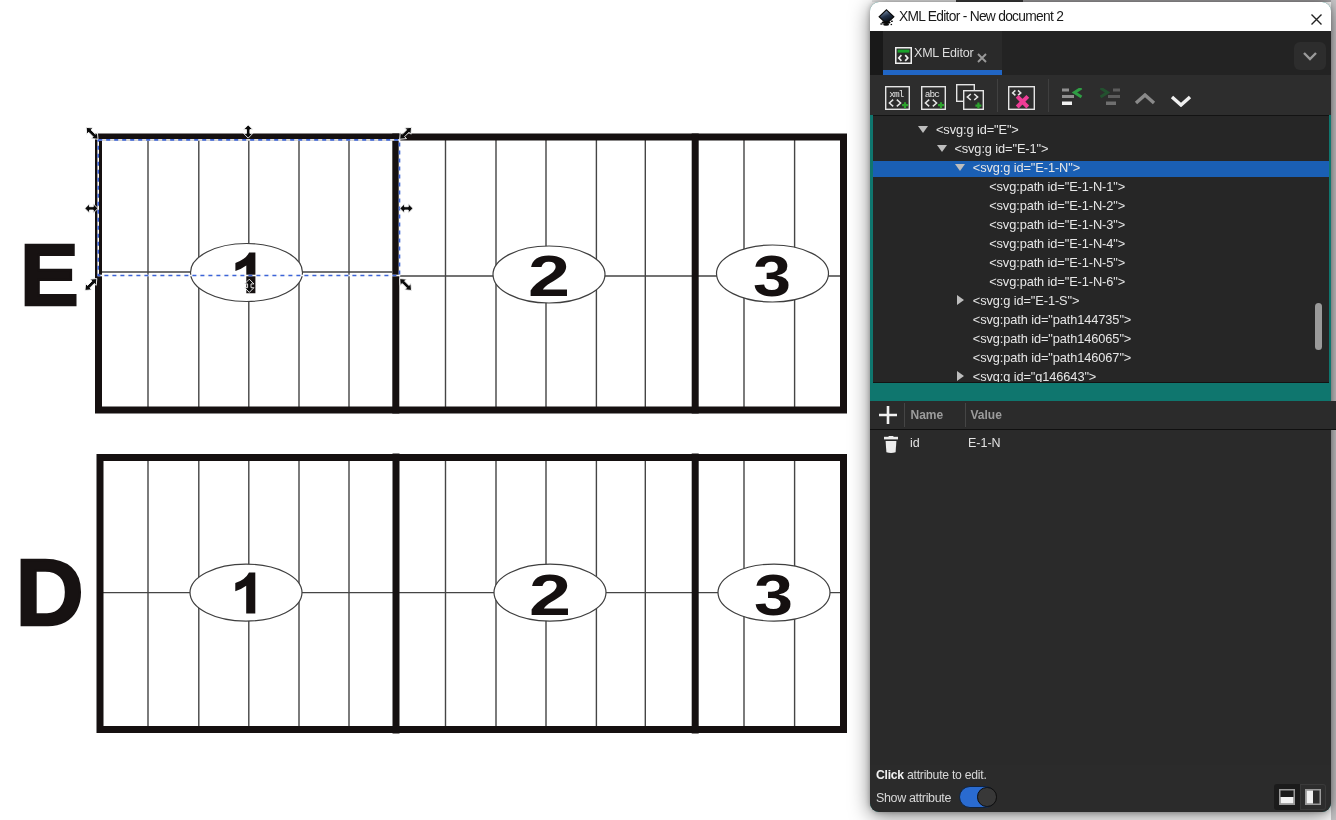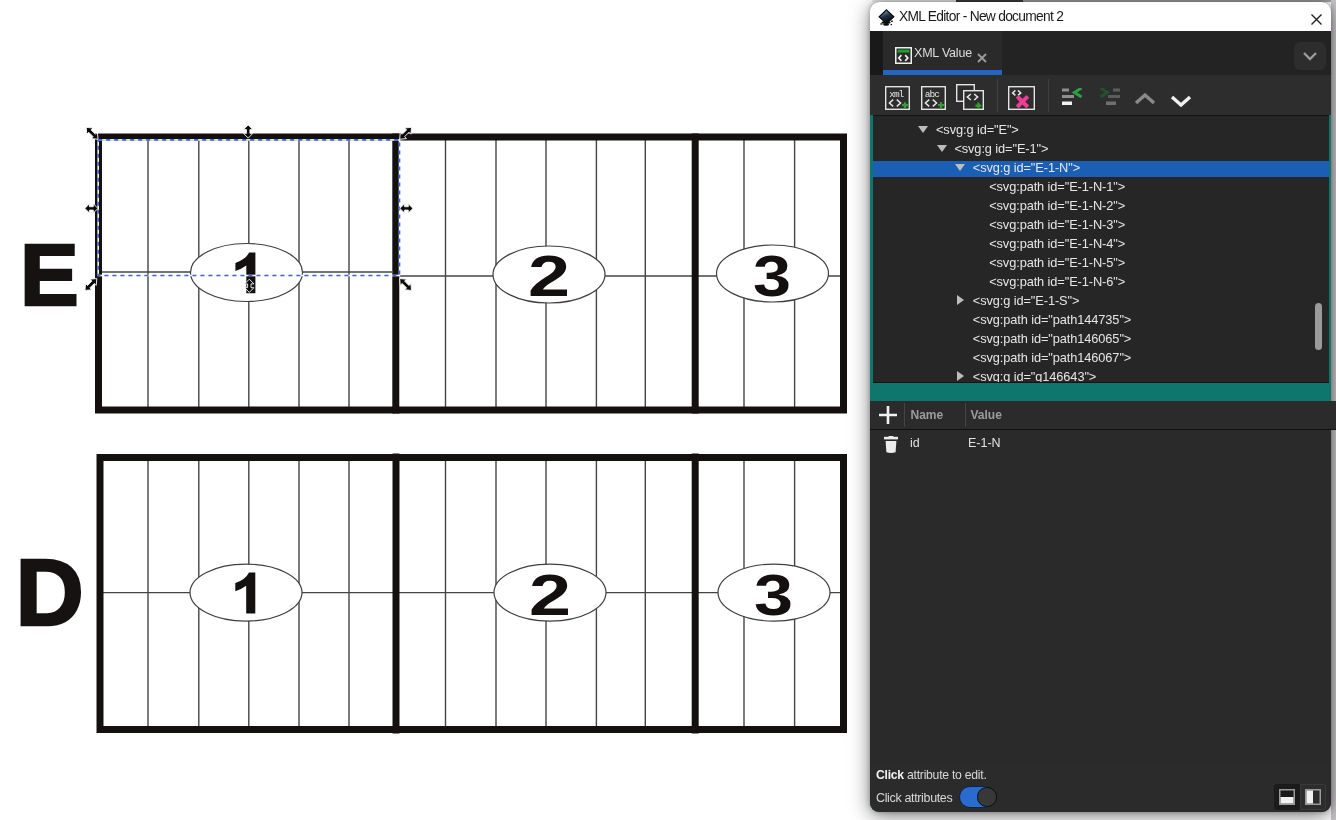--- a/index.html
+++ b/index.html
@@ -178,21 +178,21 @@
     <div class="abs" style="left:0;top:0;width:13px;height:44px;background:#191919;"></div>
 
     <div id="tab"></div>
 
     <svg class="abs" style="left:25px;top:16px" width="17" height="17" viewBox="0 0 17 17">
       <rect x="0.75" y="0.75" width="15.5" height="15.5" fill="none" stroke="#efefef" stroke-width="1.5"></rect>
       <rect x="2.6" y="2.6" width="11.8" height="3" fill="#18a32a"></rect>
       <path d="M6.4 8.2 L3.8 11 L6.4 13.8 M10.2 8.2 L12.8 11 L10.2 13.8" fill="none" stroke="#efefef" stroke-width="1.7"></path>
     </svg>
 
-    <div class="abs" style="left:44px;top:15px;font-size:12.5px;letter-spacing:-0.2px;color:#dedede;">XML Value</div>
+    <div class="abs" style="left:44px;top:15px;font-size:12.5px;letter-spacing:-0.2px;color:#dedede;">XML Editor</div>
 
     <svg class="abs" style="left:107px;top:22px" width="10" height="10" viewBox="0 0 10 10">
       <path d="M1 1 L9 9 M9 1 L1 9" stroke="#9a9a9a" stroke-width="1.9"></path>
     </svg>
 
     <div id="tabline"></div>
 
     <div class="abs" style="left:424px;top:11px;width:32px;height:28px;background:#2d2d2d;border-radius:6px;"></div>
     <svg class="abs" style="left:432px;top:20px" width="16" height="10" viewBox="0 0 16 10">
       <path d="M2 2 L8 8 L14 2" fill="none" stroke="#9a9a9a" stroke-width="2.4"></path>
@@ -295,21 +295,21 @@
 
     <div class="abs" style="left:40px;top:6px;font-size:12.5px;color:#e2e2e2;">id</div>
 
     <div class="abs" style="left:98px;top:6px;font-size:12.5px;color:#e2e2e2;">E-1-N</div>
   </div>
 
   <div id="bottombar"></div>
 
   <div class="btxt" style="top:766px;"><b>Click</b> attribute to edit.</div>
 
-  <div class="btxt" style="top:789px;font-size:12.5px;letter-spacing:-0.35px;">Click attributes</div>
+  <div class="btxt" style="top:789px;font-size:12.5px;letter-spacing:-0.35px;">Show attribute</div>
 
   <div class="abs" style="left:89px;top:784px;width:37px;height:21.5px;border-radius:11px;background:#2a6bd0;border:1.5px solid #10233f;box-sizing:border-box;"></div>
   <div class="abs" style="left:107px;top:785px;width:19.5px;height:19.5px;border-radius:50%;background:#383838;border:1px solid #0c0c0c;box-sizing:border-box;"></div>
 
   <div class="abs" style="left:404px;top:782px;width:26px;height:26px;background:#1b1b1b;border-radius:3px 0 0 3px;"></div>
   <svg class="abs" style="left:409px;top:787px" width="16" height="16" viewBox="0 0 16 16">
     <rect x="0.75" y="0.75" width="14.5" height="14.5" fill="none" stroke="#9a9a9a" stroke-width="1.5"></rect>
     <rect x="1.5" y="8" width="13" height="6.5" fill="#f2f2f2"></rect>
   </svg>
 

